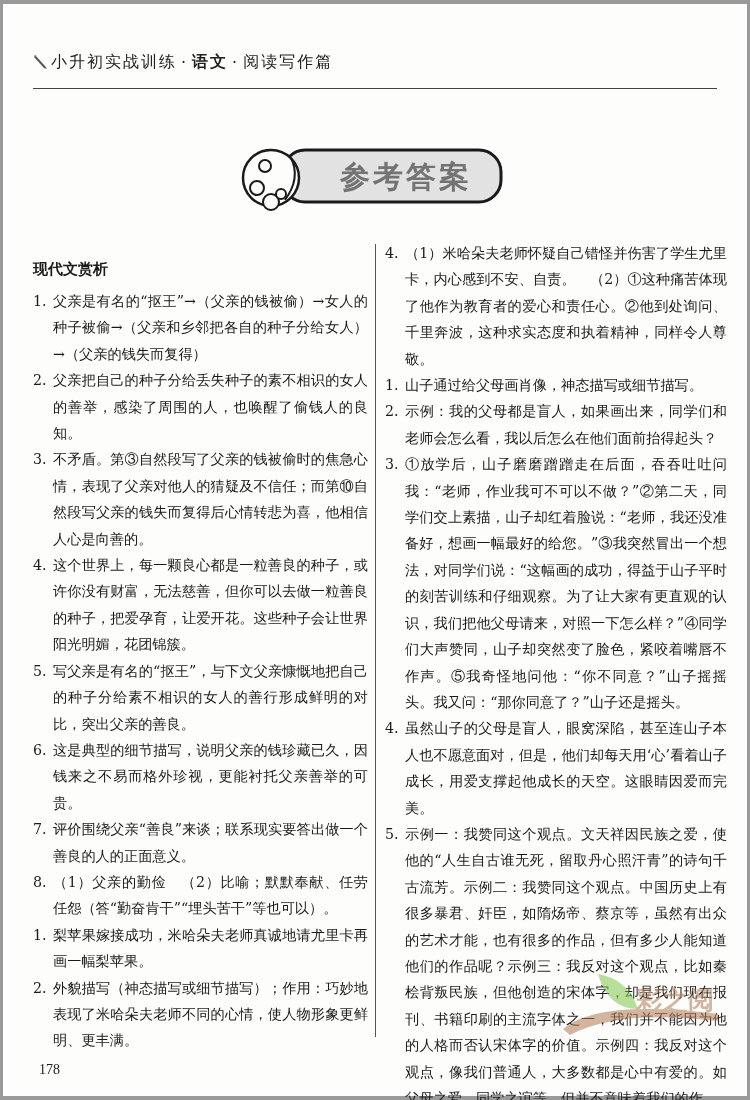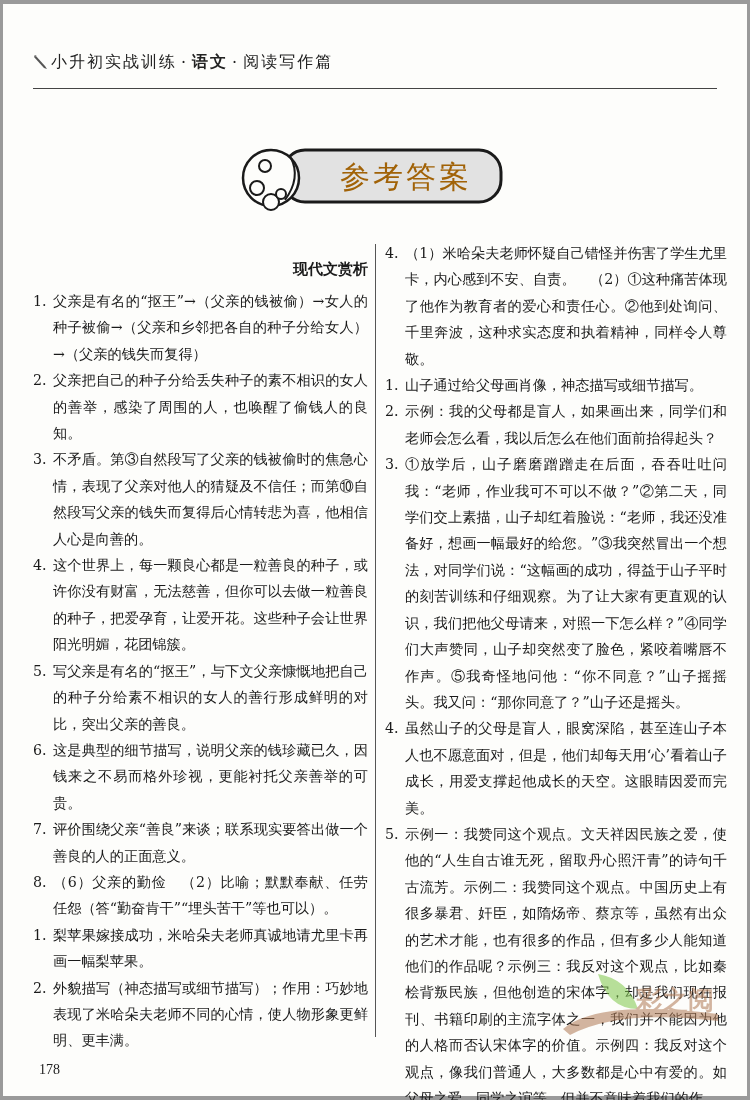--- a/index.html
+++ b/index.html
@@ -67,24 +67,24 @@
     }
     .banner-title {
       position: absolute;
       left: 80px;
       top: 8px;
       width: 170px;
       height: 50px;
       line-height: 50px;
       text-align: center;
       font-family: "DejaVu Sans", "Liberation Sans", sans-serif;
-      font-weight: normal;
+      font-weight: bold;
       font-size: 30px;
       letter-spacing: 3px;
-      color: #a16207;
+      color: #737373;
     }
     
     .col {
       position: absolute;
       top: 240px;
       font-size: 14.2px;
       line-height: 26.4px;
     }
     .col-left {
       left: 30px;
@@ -96,21 +96,21 @@
       top: 236px;
     }
     .col-divider {
       position: absolute;
       left: 372px;
       top: 240px;
       height: 793px;
       border-left: 1.2px solid #555;
     }
     .section-title {
-      text-align: right;
+      text-align: left;
       font-family: "DejaVu Sans", "Liberation Sans", sans-serif;
       font-weight: bold;
       font-size: 15px;
       margin: 12px 0 6px 0;
       line-height: 26px;
     }
     .sub-title {
       font-family: "DejaVu Sans", "Liberation Sans", sans-serif;
       font-weight: bold;
       font-size: 14px;
@@ -205,21 +205,21 @@
     <div class="item">
         <span class="num">6.</span>
         <span class="txt">这是典型的细节描写，说明父亲的钱珍藏已久，因钱来之不易而格外珍视，更能衬托父亲善举的可贵。</span>
       </div>
     <div class="item">
         <span class="num">7.</span>
         <span class="txt">评价围绕父亲“善良”来谈；联系现实要答出做一个善良的人的正面意义。</span>
       </div>
     <div class="item">
         <span class="num">8.</span>
-        <span class="txt">（6）父亲的勤俭　（2）比喻；默默奉献、任劳任怨（答“勤奋肯干”“埋头苦干”等也可以）。</span>
+        <span class="txt">（1）父亲的勤俭　（2）比喻；默默奉献、任劳任怨（答“勤奋肯干”“埋头苦干”等也可以）。</span>
       </div>
 
     <div class="item">
         <span class="num">1.</span>
         <span class="txt">梨苹果嫁接成功，米哈朵夫老师真诚地请尤里卡再画一幅梨苹果。</span>
       </div>
     <div class="item">
         <span class="num">2.</span>
         <span class="txt">外貌描写（神态描写或细节描写）；作用：巧妙地表现了米哈朵夫老师不同的心情，使人物形象更鲜明、更丰满。</span>
       </div>

